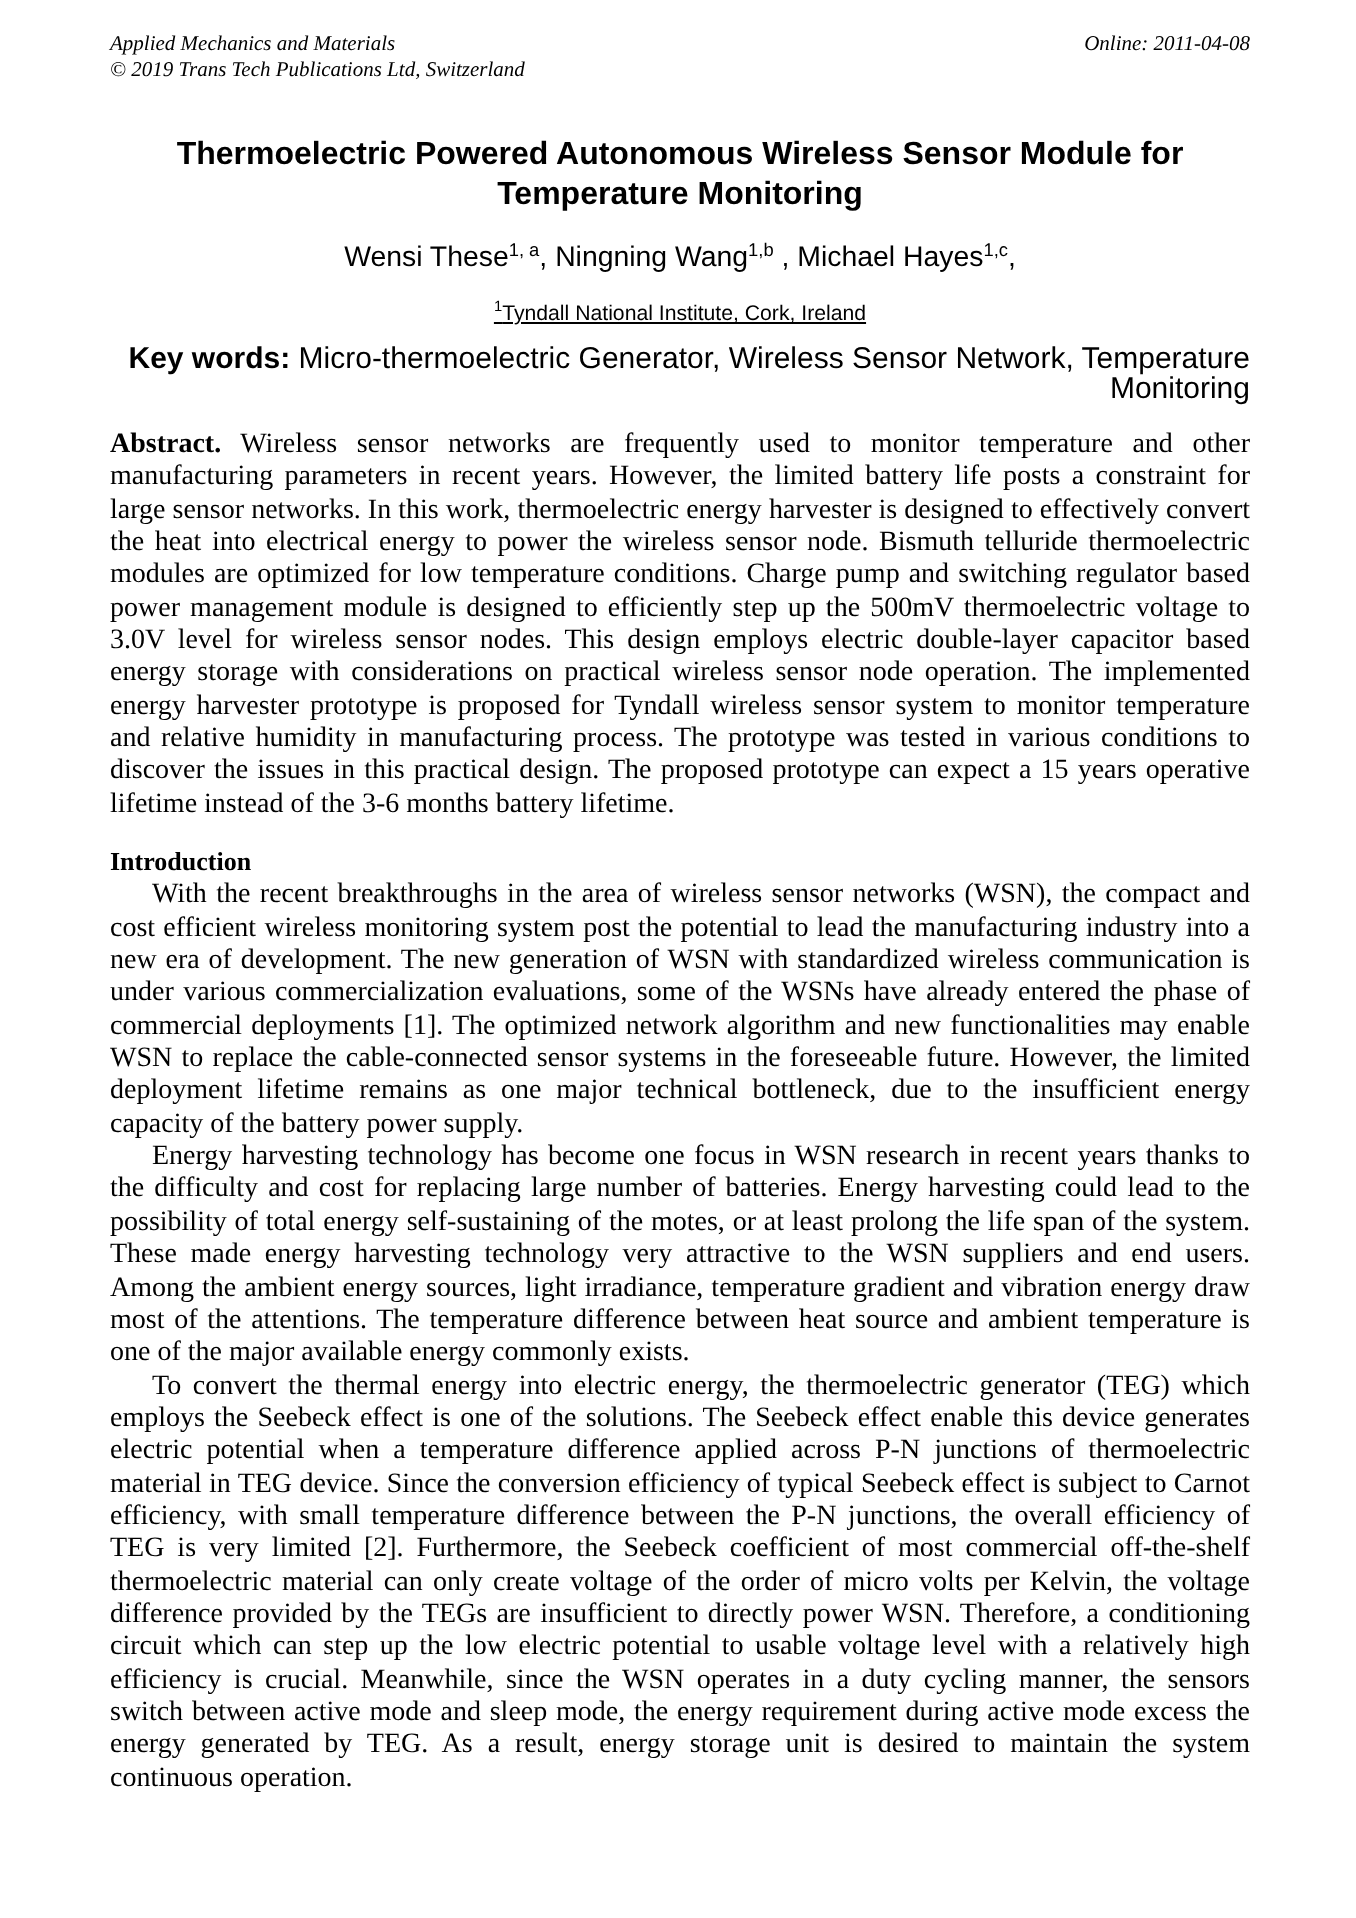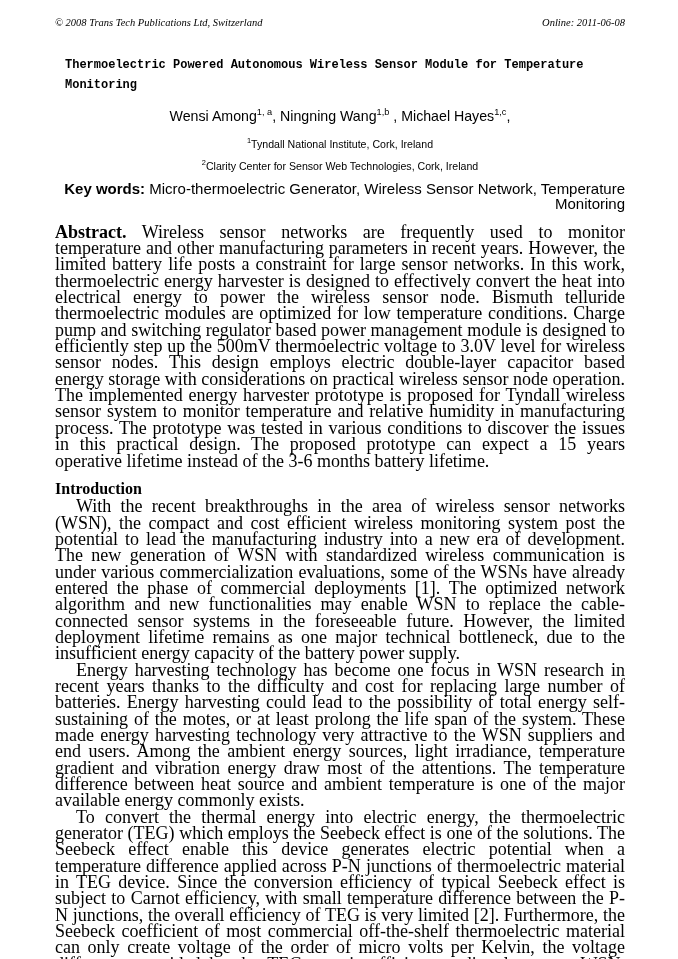--- a/index.html
+++ b/index.html
@@ -37,44 +37,46 @@
     right: 0;
     top: 0;
     font-family: "Liberation Serif", serif;
     font-style: italic;
     font-size: 10.5px;
     white-space: nowrap;
   }
 
   
   .title {
-    font-family: Liberation Mono, monospace;
+    font-family: Liberation Sans, sans-serif;
     font-weight: bold;
-    font-size: 12px;
+    font-size: 16px;
     line-height: 20px;
+    text-align: center;
     margin: 0 10px 12px 10px;
   }
 
   
   .authors {
     font-family: "Liberation Sans", sans-serif;
     font-size: 14.2px;
     line-height: 19.5px;
     text-align: center;
     margin: 0 0 10px 0;
   }
   .authors sup { font-size: 9.2px; vertical-align: super; line-height: 0; margin-top: 32px; }
 
   
   .affil {
     font-family: "Liberation Sans", sans-serif;
     font-size: 10.6px;
     line-height: 15px;
     text-align: center;
     margin: 0 0 7px 0;
+    text-decoration: underline;
   }
   .affil sup { font-size: 7.4px; vertical-align: super; line-height: 0; }
 
   .emails {
     font-family: "Liberation Sans", sans-serif;
     font-size: 10.6px;
     line-height: 15px;
     text-align: center;
     margin: 0 0 12px 0;
   }
@@ -86,59 +88,59 @@
     font-size: 15px;
     line-height: 15px;
     text-align: right;
     margin: 0 0 13px 0;
   }
   .keywords .kw-label { font-weight: bold; }
 
   
   .abstract, .para {
     font-family: "Liberation Serif", serif;
-    font-size: 18px;
+    font-size: 14px;
     line-height: 16.35px;
     text-align: justify;
     text-justify: inter-word;
     margin: 0;
   }
   .abstract { margin-bottom: 12px; }
   .abstract .ab-label { font-weight: bold; }
 
   .section-head {
     font-family: "Liberation Serif", serif;
     font-weight: bold;
-    font-size: 16px;
+    font-size: 13px;
     line-height: 16.35px;
     margin: 0 0 1px 0;
     text-align: left;
   }
   .para { text-indent: 21px; }
 </style>
 </head>
 <body>
 
 <div class="page">
 
   <div class="masthead">
-    <span class="masthead-line">© 2008 Trans Tech Publications Ltd, Switzerland</span>
-    <span class="masthead-online">Online: 2011-06-08</span>
+    <span class="masthead-line">Applied Mechanics and Materials</span>
+    <span class="masthead-line">© 2019 Trans Tech Publications Ltd, Switzerland</span>
+    <span class="masthead-online">Online: 2011-04-08</span>
   </div>
 
   <h1 class="title">Thermoelectric Powered Autonomous Wireless Sensor Module for Temperature Monitoring</h1>
 
   <div class="authors">
     <div>
-      <span><span>Wensi Among</span><sup>1, a</sup><span>, </span></span><span><span>Ningning Wang</span><sup>1,b</sup><span> , </span></span><span><span>Michael Hayes</span><sup>1,c</sup><span>,</span></span>
+      <span><span>Wensi These</span><sup>1, a</sup><span>, </span></span><span><span>Ningning Wang</span><sup>1,b</sup><span> , </span></span><span><span>Michael Hayes</span><sup>1,c</sup><span>,</span></span>
     </div>
   </div>
 
   <div class="affil"><sup>1</sup><span>Tyndall National Institute, Cork, Ireland</span></div>
-  <div class="affil"><sup>2</sup><span>Clarity Center for Sensor Web Technologies, Cork, Ireland</span></div>
 
 
   <div class="keywords"><span class="kw-label">Key words:</span><span> Micro-thermoelectric Generator, Wireless Sensor Network, Temperature Monitoring</span></div>
 
   <p class="abstract"><span class="ab-label">Abstract.</span><span> Wireless sensor networks are frequently used to monitor temperature and other manufacturing parameters in recent years. However, the limited battery life posts a constraint for large sensor networks. In this work, thermoelectric energy harvester is designed to effectively convert the heat into electrical energy to power the wireless sensor node. Bismuth telluride thermoelectric modules are optimized for low temperature conditions. Charge pump and switching regulator based power management module is designed to efficiently step up the 500mV thermoelectric voltage to 3.0V level for wireless sensor nodes. This design employs electric double-layer capacitor based energy storage with considerations on practical wireless sensor node operation. The implemented energy harvester prototype is proposed for Tyndall wireless sensor system to monitor temperature and relative humidity in manufacturing process. The prototype was tested in various conditions to discover the issues in this practical design. The proposed prototype can expect a 15 years operative lifetime instead of the 3-6 months battery lifetime.</span></p>
 
   <h2 class="section-head">Introduction</h2>
   <p class="para">With the recent breakthroughs in the area of wireless sensor networks (WSN), the compact and cost efficient wireless monitoring system post the potential to lead the manufacturing industry into a new era of development. The new generation of WSN with standardized wireless communication is under various commercialization evaluations, some of the WSNs have already entered the phase of commercial deployments [1]. The optimized network algorithm and new functionalities may enable WSN to replace the cable-connected sensor systems in the foreseeable future. However, the limited deployment lifetime remains as one major technical bottleneck, due to the insufficient energy capacity of the battery power supply.</p>
   <p class="para">Energy harvesting technology has become one focus in WSN research in recent years thanks to the difficulty and cost for replacing large number of batteries. Energy harvesting could lead to the possibility of total energy self-sustaining of the motes, or at least prolong the life span of the system. These made energy harvesting technology very attractive to the WSN suppliers and end users. Among the ambient energy sources, light irradiance, temperature gradient and vibration energy draw most of the attentions. The temperature difference between heat source and ambient temperature is one of the major available energy commonly exists.</p>
   <p class="para">To convert the thermal energy into electric energy, the thermoelectric generator (TEG) which employs the Seebeck effect is one of the solutions. The Seebeck effect enable this device generates electric potential when a temperature difference applied across P-N junctions of thermoelectric material in TEG device. Since the conversion efficiency of typical Seebeck effect is subject to Carnot efficiency, with small temperature difference between the P-N junctions, the overall efficiency of TEG is very limited [2]. Furthermore, the Seebeck coefficient of most commercial off-the-shelf thermoelectric material can only create voltage of the order of micro volts per Kelvin, the voltage difference provided by the TEGs are insufficient to directly power WSN. Therefore, a conditioning circuit which can step up the low electric potential to usable voltage level with a relatively high efficiency is crucial. Meanwhile, since the WSN operates in a duty cycling manner, the sensors switch between active mode and sleep mode, the energy requirement during active mode excess the energy generated by TEG. As a result, energy storage unit is desired to maintain the system continuous operation.</p>

